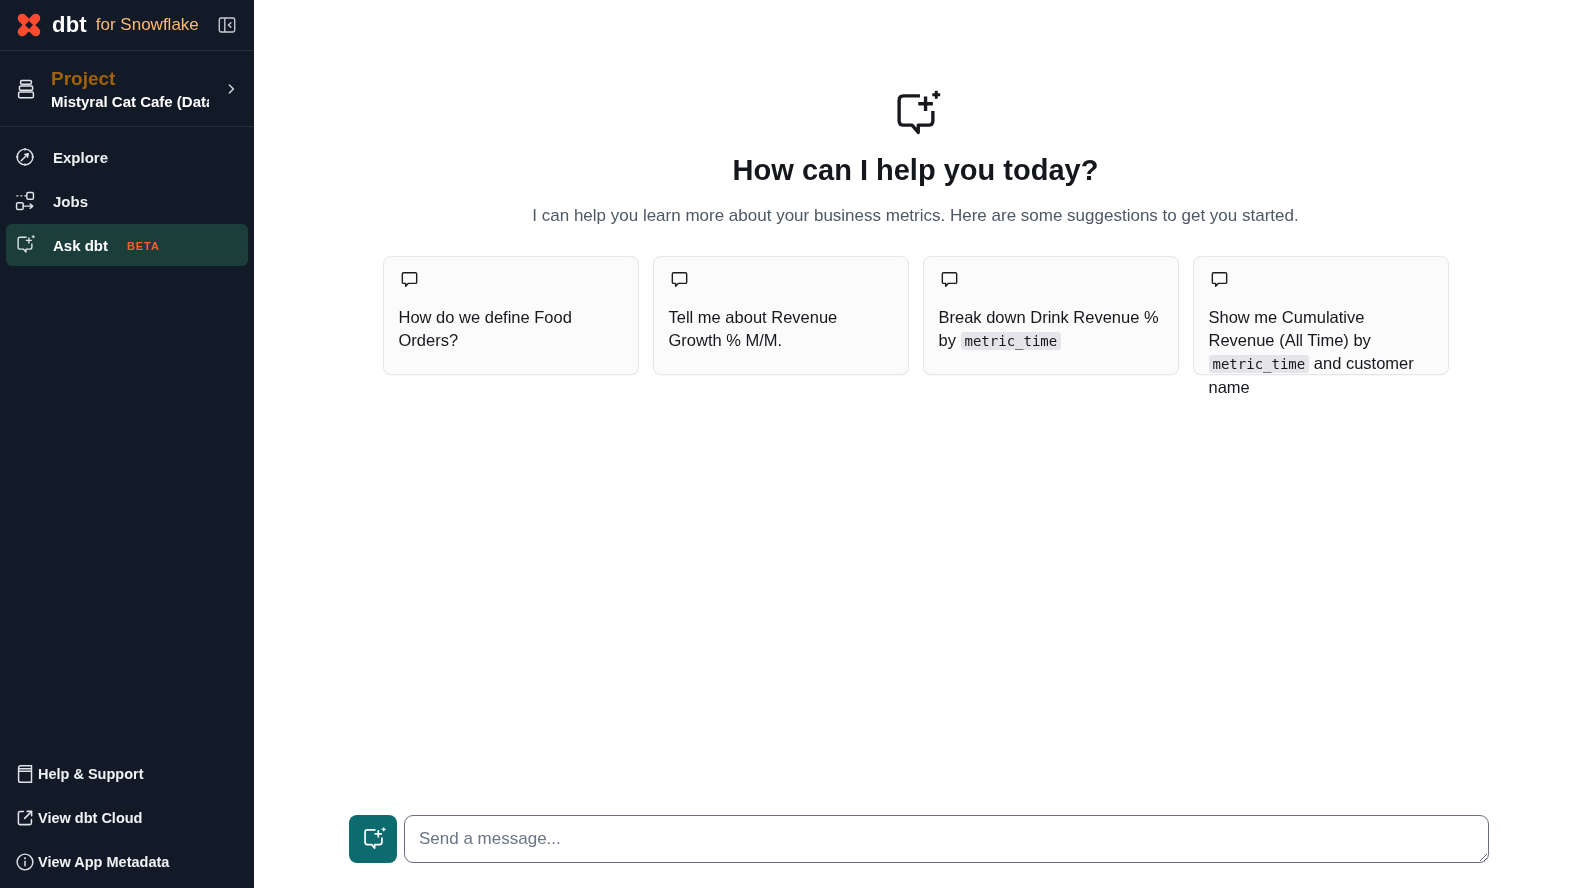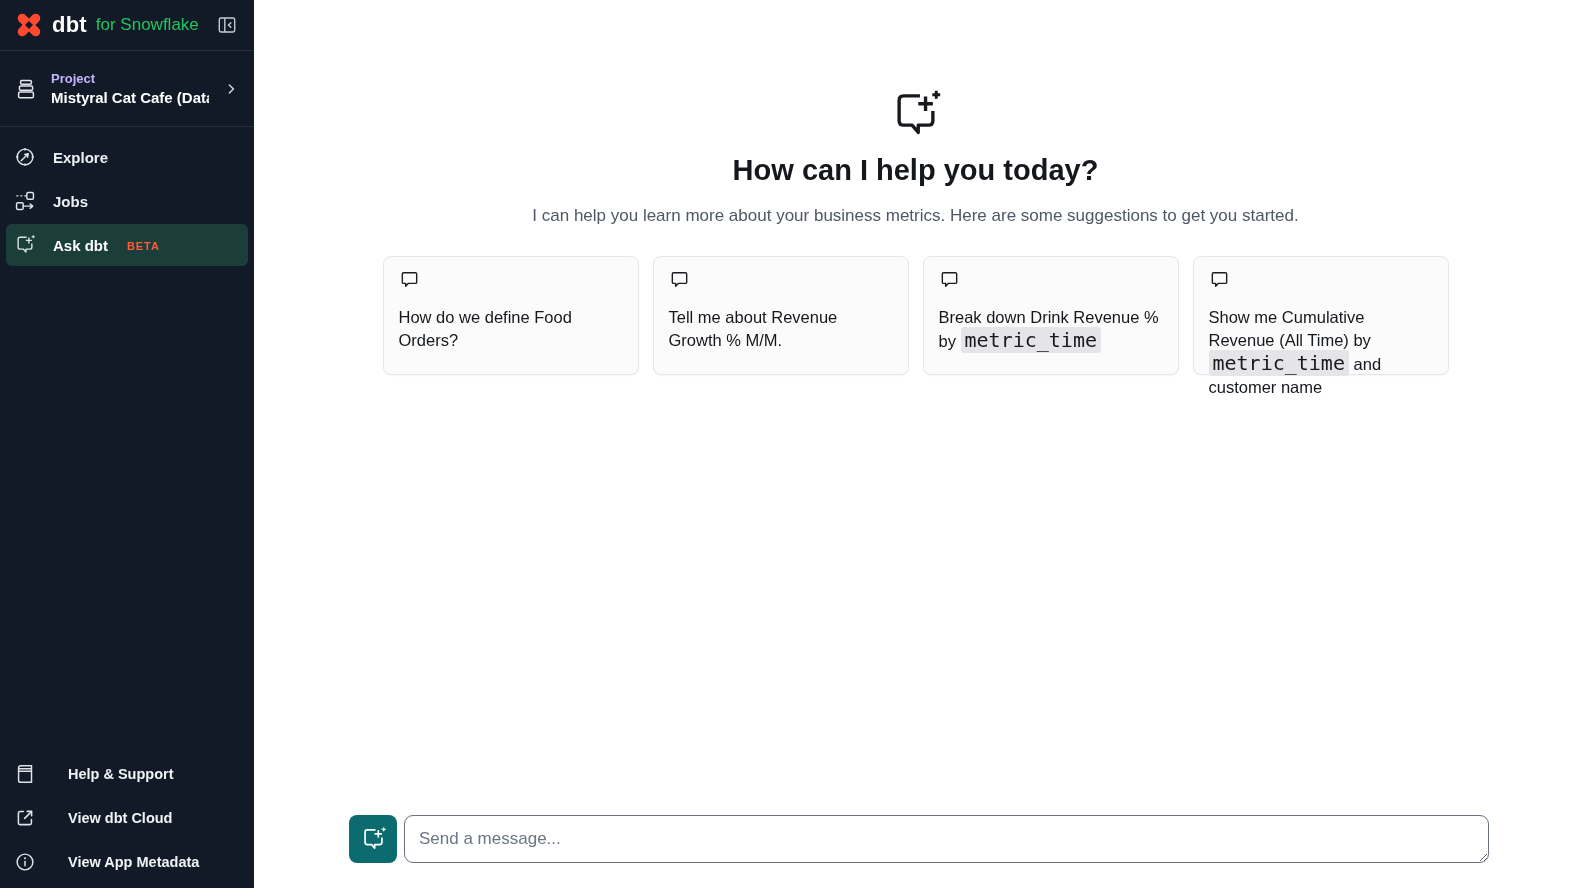--- a/index.html
+++ b/index.html
@@ -24,34 +24,34 @@
   .sidebar{
     width:254px;height:888px;flex:none;background:var(--sidebar-bg);
     display:flex;flex-direction:column;color:#e9edf1;
   }
   .brand-row{
     height:51px;flex:none;display:flex;align-items:center;gap:8px;
     padding:0 14px;border-bottom:1px solid rgba(255,255,255,.09);
   }
   .brand-logo{width:30px;height:30px;flex:none}
   .brand-name{font-size:22px;font-weight:700;color:#fff;letter-spacing:.2px}
-  .brand-suffix{font-size:17px;color:#22c55e;margin-left:1px;white-space:nowrap}
+  .brand-suffix{font-size:17px;color:#fdba74;margin-left:1px;white-space:nowrap}
   .collapse-btn{
     margin-left:auto;background:none;border:none;padding:0;cursor:pointer;
     width:26px;height:26px;color:#c7ccd4;display:flex;align-items:center;justify-content:center;
   }
   .collapse-btn svg{width:22px;height:22px}
 
   .project-row{
     height:76px;flex:none;display:flex;align-items:center;gap:13px;
     padding:0 14px;border-bottom:1px solid rgba(255,255,255,.09);cursor:pointer;
   }
   .project-row .p-icon{width:24px;height:24px;color:#e3e7ec;flex:none}
   .project-text{flex:1;min-width:0;display:flex;flex-direction:column;gap:3px}
-  .project-label{font-size:13px;font-weight:600;color:#c4b5fd}
+  .project-label{font-size:19px;font-weight:600;color:#a16207}
   .project-name{
     font-size:15px;font-weight:700;color:#fff;
     white-space:nowrap;overflow:hidden;
   }
   .project-row .chev{width:18px;height:18px;color:#cfd5dc;flex:none}
 
   .nav{padding:9px 6px;display:flex;flex-direction:column;gap:2px}
   .nav-item{
     display:flex;align-items:center;gap:17px;height:42px;
     padding:0 8px;border-radius:6px;cursor:pointer;text-align:right;
@@ -60,21 +60,21 @@
   .nav-item .nav-label{font-size:15px;font-weight:600;color:#edf0f3}
   .nav-item.active{background:var(--active-item-bg)}
   .nav-item.active .nav-label{color:#fff;font-weight:700}
   .beta-badge{
     font-size:11px;font-weight:700;letter-spacing:.9px;color:var(--beta-orange);
     margin-left:2px;margin-top:1px;
   }
 
   .sidebar-footer{margin-top:auto;padding:6px 6px 4px;display:flex;flex-direction:column}
   .footer-item{
-    display:flex;align-items:center;gap:32px;height:44px;
+    display:flex;align-items:center;gap:2px;height:44px;
     padding:0 8px;border-radius:6px;cursor:pointer;
   }
   .footer-item svg{width:22px;height:22px;color:#dfe3e9;flex:none}
   .footer-item .footer-label{font-size:14.5px;font-weight:600;color:#f0f3f6}
 
   
   .main{position:relative;flex:1;height:888px;background:#fff}
   .hero{display:flex;flex-direction:column;align-items:center;padding-top:88px}
   .hero-icon{width:54px;height:54px;color:#17191d}
   .page-title{
@@ -85,21 +85,21 @@
   .cards{display:flex;gap:14px;margin-top:24px;justify-content:center}
   .card{
     width:256px;height:119px;background:var(--card-bg);
     border:1px solid #e6e6e8;border-radius:8px;padding:12px 15px;
     box-shadow:0 1px 2px rgba(0,0,0,.04);cursor:pointer;text-align:left;
   }
   .card .bubble{width:21px;height:21px;color:#1a1d21;display:block}
   .card-text{margin:16px 0 0;font-size:16.5px;line-height:23px;color:#15181c}
   .code-chip{
     font-family:"DejaVu Sans Mono","Liberation Mono",monospace;
-    font-size:20px;background:var(--code-chip-bg);color:#17191d;
+    font-size:14px;background:var(--code-chip-bg);color:#17191d;
     padding:1px 4px;border-radius:3px;white-space:nowrap;
   }
 
   .composer{
     position:absolute;left:95px;right:88px;bottom:25px;height:48px;
     display:flex;gap:7px;align-items:stretch;
   }
   .composer-btn{
     width:48px;flex:none;border:none;border-radius:8px;cursor:pointer;
     background:var(--accent-teal);color:#fff;

